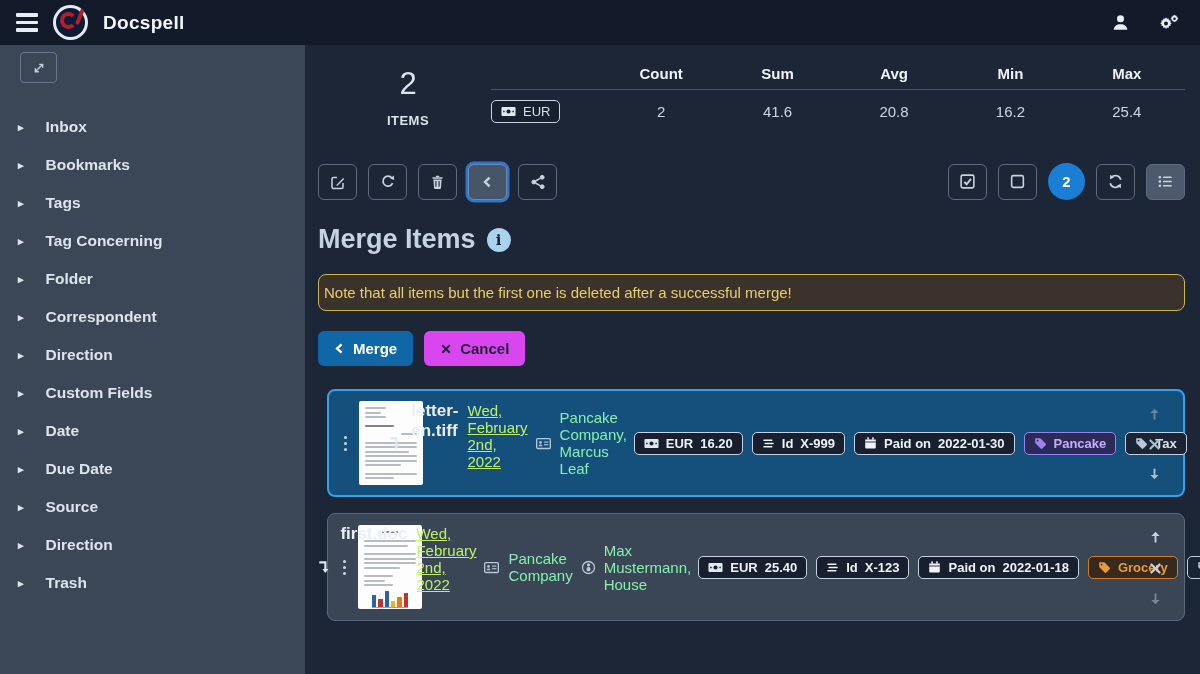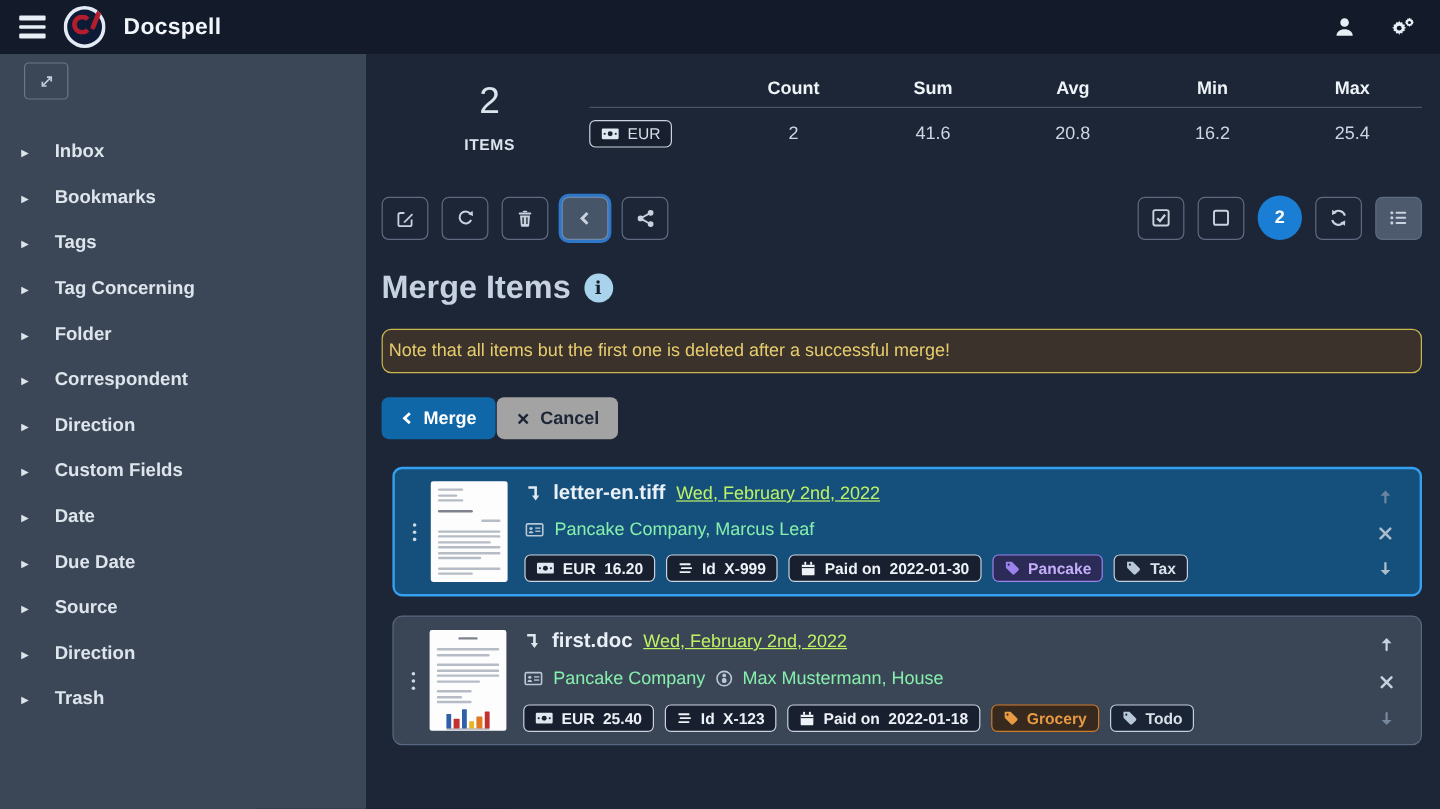--- a/index.html
+++ b/index.html
@@ -51,42 +51,42 @@
   .tbtn.active-merge { background:#475569; border-color:#6d89ad; box-shadow:0 0 0 2.5px #2e77c8; }
   .tbtn.active-bg { background:#4d5a6e; }
   .toolbar-right { margin-left:auto; display:flex; align-items:center; }
   .toolbar-right .tbtn { margin-right:0; margin-left:11px; }
   .count-pill { width:37px; height:37px; margin-left:11px; border-radius:50%; background:#1a7fd4; color:#fff; font-weight:bold; font-size:15px; display:flex; align-items:center; justify-content:center; }
 
   
   .page-title { margin-top:24px; font-size:27px; font-weight:bold; color:#c7d2e0; display:flex; align-items:center; gap:11px; }
   .info-dot { width:24px; height:24px; border-radius:50%; background:#a9d3ec; color:#16212f; font-weight:bold; font-size:15px; display:flex; align-items:center; justify-content:center; font-family:"DejaVu Serif",serif; cursor:pointer; }
   .note { margin-top:19px; border:1px solid #cdb54e; background:#3b322b; color:#e7cd6e; border-radius:8px; padding:9px 5px; font-size:15px; }
-  .actions { margin-top:20px; display:flex; gap:1px; }
+  .actions { margin-top:20px; display:flex; gap:11px; }
   .btn { display:inline-flex; align-items:center; gap:8px; border:none; border-radius:6px; padding:0 16px; height:35px; font-size:15px; font-weight:bold; cursor:pointer; font-family:inherit; }
   .btn.primary { background:#0f67a7; color:#fff; }
-  .btn.secondary { background:#a3a3a3; color:#1c2636; }
+  .btn.secondary { background:#d946ef; color:#1c2636; }
 
   
   .cards { margin-top:23px; display:flex; flex-direction:column; gap:16px; padding-left:9px; }
   .card { display:flex; border-radius:8px; padding:10px 12px 10px 8px; height:108px; }
   .card.selected { background:#15507c; border:2px solid #34a0f0; }
   .card.plain { background:#3a4556; border:1px solid #5a6780; }
   .handle { width:16px; display:flex; flex-direction:column; justify-content:center; align-items:center; gap:3px; cursor:grab; }
   .handle i { width:3px; height:3px; border-radius:50%; background:#cfd8e2; }
   .thumb { width:64px; height:84px; background:#fdfdfd; border-radius:2px; margin:0 14px 0 6px; padding:6px 6px; overflow:hidden; flex:none; align-self:center; }
   .tl { height:2px; background:#b6bcc5; margin-bottom:2.5px; border-radius:1px; }
   .tl.dark { background:#7d828c; }
   .tl.w30{width:30%;} .tl.w40{width:40%;} .tl.w55{width:55%;} .tl.w70{width:70%;} .tl.w85{width:85%;} .tl.w100{width:100%;}
   .tl.right { margin-left:auto; }
   .tl.center { margin:0 auto 3px; }
   .gap { height:4px; }
   .mini-chart { display:flex; align-items:flex-end; gap:2px; height:18px; margin:4px auto 0; width:36px; border-bottom:1px solid #9aa0a8; }
   .mini-chart i { flex:1; border-radius:0.5px; }
-  .card-main { flex:1; display:flex; flex-direction:column; justify-content:space-between; gap:0; min-width:0; }
+  .card-main { flex:1; display:flex; justify-content:center; gap:7px; min-width:0; }
   .row-title { display:flex; align-items:baseline; gap:9px; }
   .row-title .ticon { align-self:center; display:flex; color:#dfe7f0; }
   .fname { color:#e9eff6; font-size:17px; font-weight:bold; }
   .fdate { color:#bef264; font-size:15px;text-decoration:underline; }
   .row-corr { display:flex; align-items:center; gap:8px; color:#86efac; font-size:15px; }
   .row-corr .micon { display:flex; color:#b9c6d4; }
   .row-badges { display:flex; gap:9px; align-items:center; }
   .card-controls { width:34px; display:flex; flex-direction:column; align-items:center; justify-content:space-between; padding:5px 0 3px; color:#c3cfdb; }
   .ctrl { cursor:pointer; display:flex; color:#aebdcc; }
   .ctrl.dim { color:#6c85a0; }

